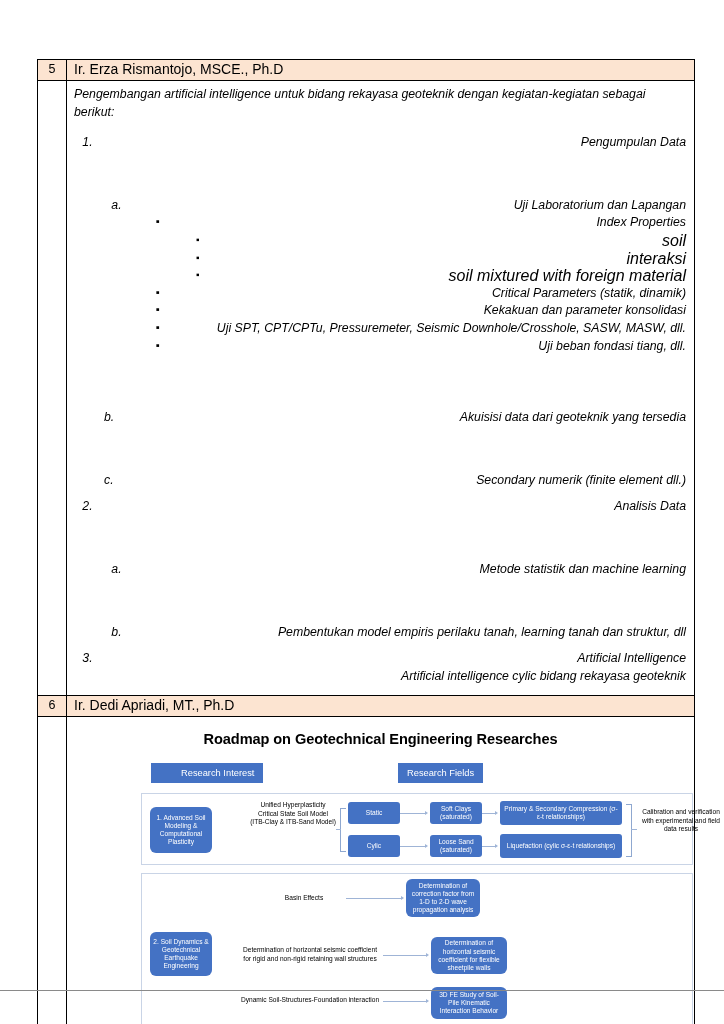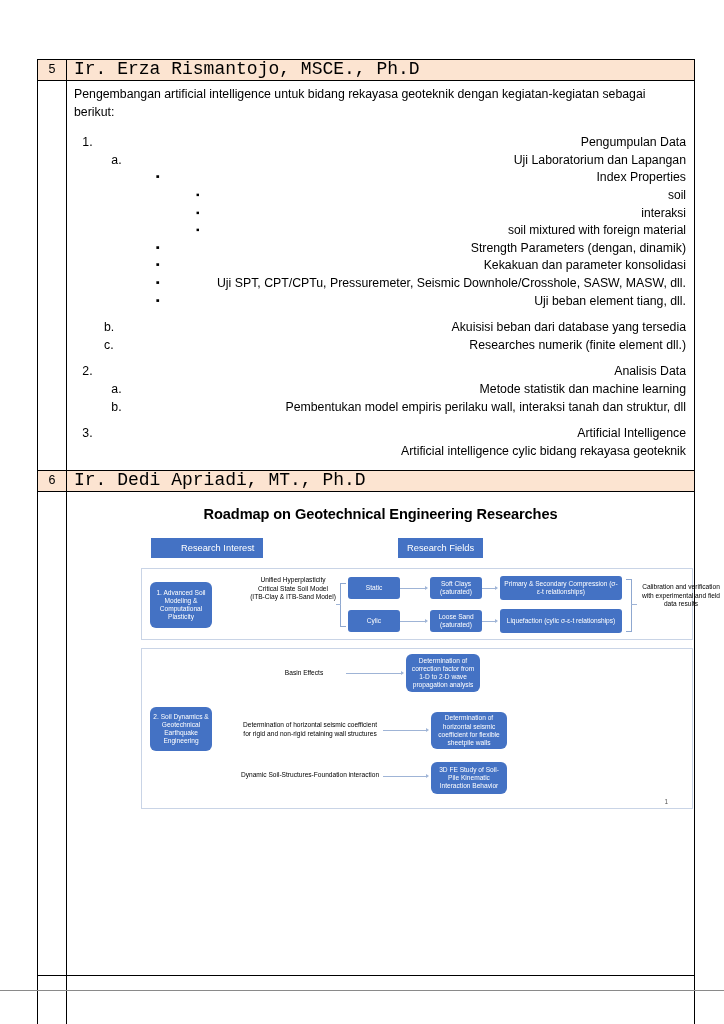--- a/index.html
+++ b/index.html
@@ -44,31 +44,31 @@
     background: #fce4d1;
     height: 20px;
   }
   .cell-num {
     text-align: center;
     font-size: 12.5px;
     line-height: 19px;
     color: #000;
   }
   .cell-head-text {
-    font-size: 18px;
+    font-size: 14px;
     line-height: 19px;
     padding-left: 7px !important;
-    font-family: Liberation Mono, monospace;
   }
   .cell-empty { background: #ffffff; }
 
   .cell-body {
     padding: 5px 8px 10px 7px !important;
     font-size: 12.3px;
     line-height: 17.5px;
+    font-style: italic;
   }
 
   
   .para {
     margin: 0 0 0 0;
     font-size: 12.3px;
     line-height: 17.6px;
   }
   .spacer { height: 13px; }
   .spacer-sm { height: 9px; }
@@ -86,20 +86,21 @@
   }
   ol.lvl2 {
     margin: 0;
     padding-left: 25px;
     list-style: lower-alpha;
   }
   ol.lvl2 > li {
     font-size: 12.3px;
     line-height: 17.6px;
     padding-left: 4px;
+    margin-top: 45px;
   }
   ul.sq1 {
     margin: 0;
     padding-left: 27px;
     list-style: none;
   }
   ul.sq1 > li {
     font-size: 12.3px;
     line-height: 17.6px;
     position: relative;
@@ -111,21 +112,21 @@
     left: 0;
     top: -1px;
     font-size: 11px;
   }
   ul.sq2 {
     margin: 0;
     padding-left: 24px;
     list-style: none;
   }
   ul.sq2 > li {
-    font-size: 12px;
+    font-size: 16px;
     line-height: 17.6px;
     position: relative;
     padding-left: 18px;
   }
   ul.sq2 > li::before {
     content: "\25AA";
     position: absolute;
     left: 0;
     top: -1px;
     font-size: 10px;
@@ -272,46 +273,46 @@
                 <span>Uji Laboratorium dan Lapangan</span>
                 <ul class="sq1">
                   <li>
                     <span>Index Properties</span>
                     <ul class="sq2">
                       <li>soil</li>
                       <li>interaksi</li>
                       <li>soil mixtured with foreign material</li>
                     </ul>
                   </li>
-                  <li>Strength Parameters (dengan, dinamik)</li>
+                  <li>Critical Parameters (statik, dinamik)</li>
                   <li>Kekakuan dan parameter konsolidasi</li>
                   <li>Uji SPT, CPT/CPTu, Pressuremeter, Seismic Downhole/Crosshole, SASW, MASW, dll.</li>
-                  <li>Uji beban element tiang, dll.</li>
+                  <li>Uji beban fondasi tiang, dll.</li>
                 </ul>
               </li>
             </ol>
             <div class="spacer-sm"></div>
             <ol class="lvl2" style="list-style:none;padding-left:25px">
               <li style="position:relative;padding-left:4px">
                 <span style="position:absolute;left:-21px">b.</span>
-                <span>Akuisisi beban dari database yang tersedia</span>
+                <span>Akuisisi data dari geoteknik yang tersedia</span>
               </li>
               <li style="position:relative;padding-left:4px">
                 <span style="position:absolute;left:-21px">c.</span>
-                <span>Researches numerik (finite element dll.)</span>
+                <span>Secondary numerik (finite element dll.)</span>
               </li>
             </ol>
             <div class="spacer-sm"></div>
           </li>
 
           <li>
             <span>Analisis Data</span>
             <ol class="lvl2">
               <li>Metode statistik dan machine learning</li>
-              <li>Pembentukan model empiris perilaku wall, interaksi tanah dan struktur, dll</li>
+              <li>Pembentukan model empiris perilaku tanah, learning tanah dan struktur, dll</li>
             </ol>
             <div class="spacer-sm"></div>
           </li>
 
           <li>
             <span>Artificial Intelligence</span>
             <div>Artificial intelligence cylic bidang rekayasa geoteknik</div>
           </li>
         </ol>
 

